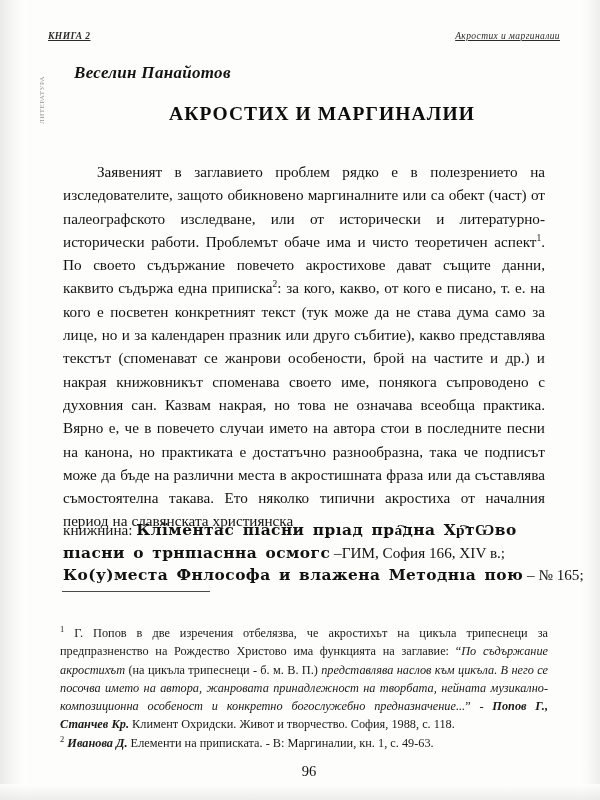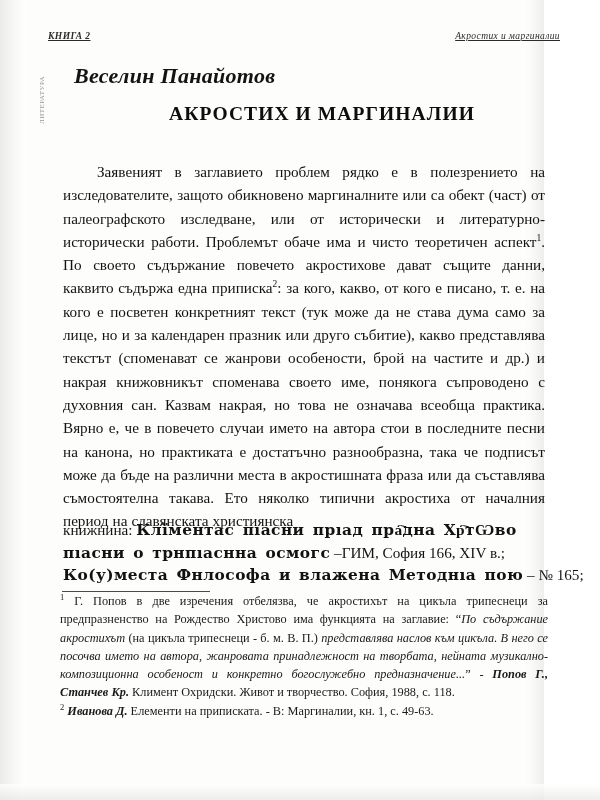--- a/index.html
+++ b/index.html
@@ -13,21 +13,21 @@
     overflow: hidden;
     font-family: "Liberation Serif", "DejaVu Serif", serif;
     color: #000000;
     position: relative;
   }
 
   
   .page {
     position: absolute;
     left: 0; top: 0;
-    width: 544px;
+    width: 600px;
     height: 800px;
     background: #fdfdfc;
   }
   
   .scan-edge-left {
     position: absolute;
     left: 0; top: 0;
     width: 26px; height: 800px;
     background: linear-gradient(to right, #e7e7e4 0%, #f7f7f5 55%, #ffffff 100%);
     opacity: .85;
@@ -84,21 +84,21 @@
     white-space: nowrap;
     overflow: hidden;
     font-family: "Liberation Serif", serif;
   }
 
   
   .author {
     position: absolute;
     left: 74px;
     top: 63px;
-    font-size: 22px;
+    font-size: 17px;
     font-weight: bold;
     font-style: italic;
     letter-spacing: .3px;
     color: #131313;
   }
 
   
   .article-title {
     position: absolute;
     left: 0;
@@ -167,21 +167,21 @@
     top: 591px;
     width: 148px;
     height: 1px;
     background: #4a4a4a;
   }
 
   
   .footnotes {
     position: absolute;
     left: 60px;
-    top: 592px;
+    top: 624px;
     width: 488px;
     font-size: 12.3px;
     line-height: 18.3px;
     text-align: justify;
     color: #1a1a1a;
   }
   .footnotes p { margin: 0 0 0 0; }
   .fn-num {
     font-size: 8.5px;
     vertical-align: super;
@@ -233,14 +233,15 @@
     <div class="cslav-line"><span class="cslav">Ко(у)места Фнлософа и влажена Методнıа пою</span> <span class="cslav-tail">– № 165;</span></div>
   </div>
 
   <div class="fn-rule"></div>
 
   <div class="footnotes">
     <p id="footnote-1"><span class="fn-num">1</span> <span>Г. Попов в две изречения отбелязва, че акростихът на цикъла трипеснеци за предпразненство на Рождество Христово има функцията на заглавие: “</span><span class="it">По съдържание акростихът</span><span> (на цикъла трипеснеци - б. м. В. П.) </span><span class="it">представлява наслов към цикъла. В него се посочва името на автора, жанровата принадлежност на творбата, нейната музикално-композиционна особеност и конкретно богослужебно предназначение...</span><span>” - </span><span class="bi">Попов Г., Станчев Кр.</span><span> Климент Охридски. Живот и творчество. София, 1988, с. 118.</span></p>
     <p id="footnote-2"><span class="fn-num">2</span> <span class="bi">Иванова Д.</span><span> Елементи на приписката. - В: Маргиналии, кн. 1, с. 49-63.</span></p>
   </div>
 
+  <div class="folio">96</div>
 
 </div>
 
 </body></html>

